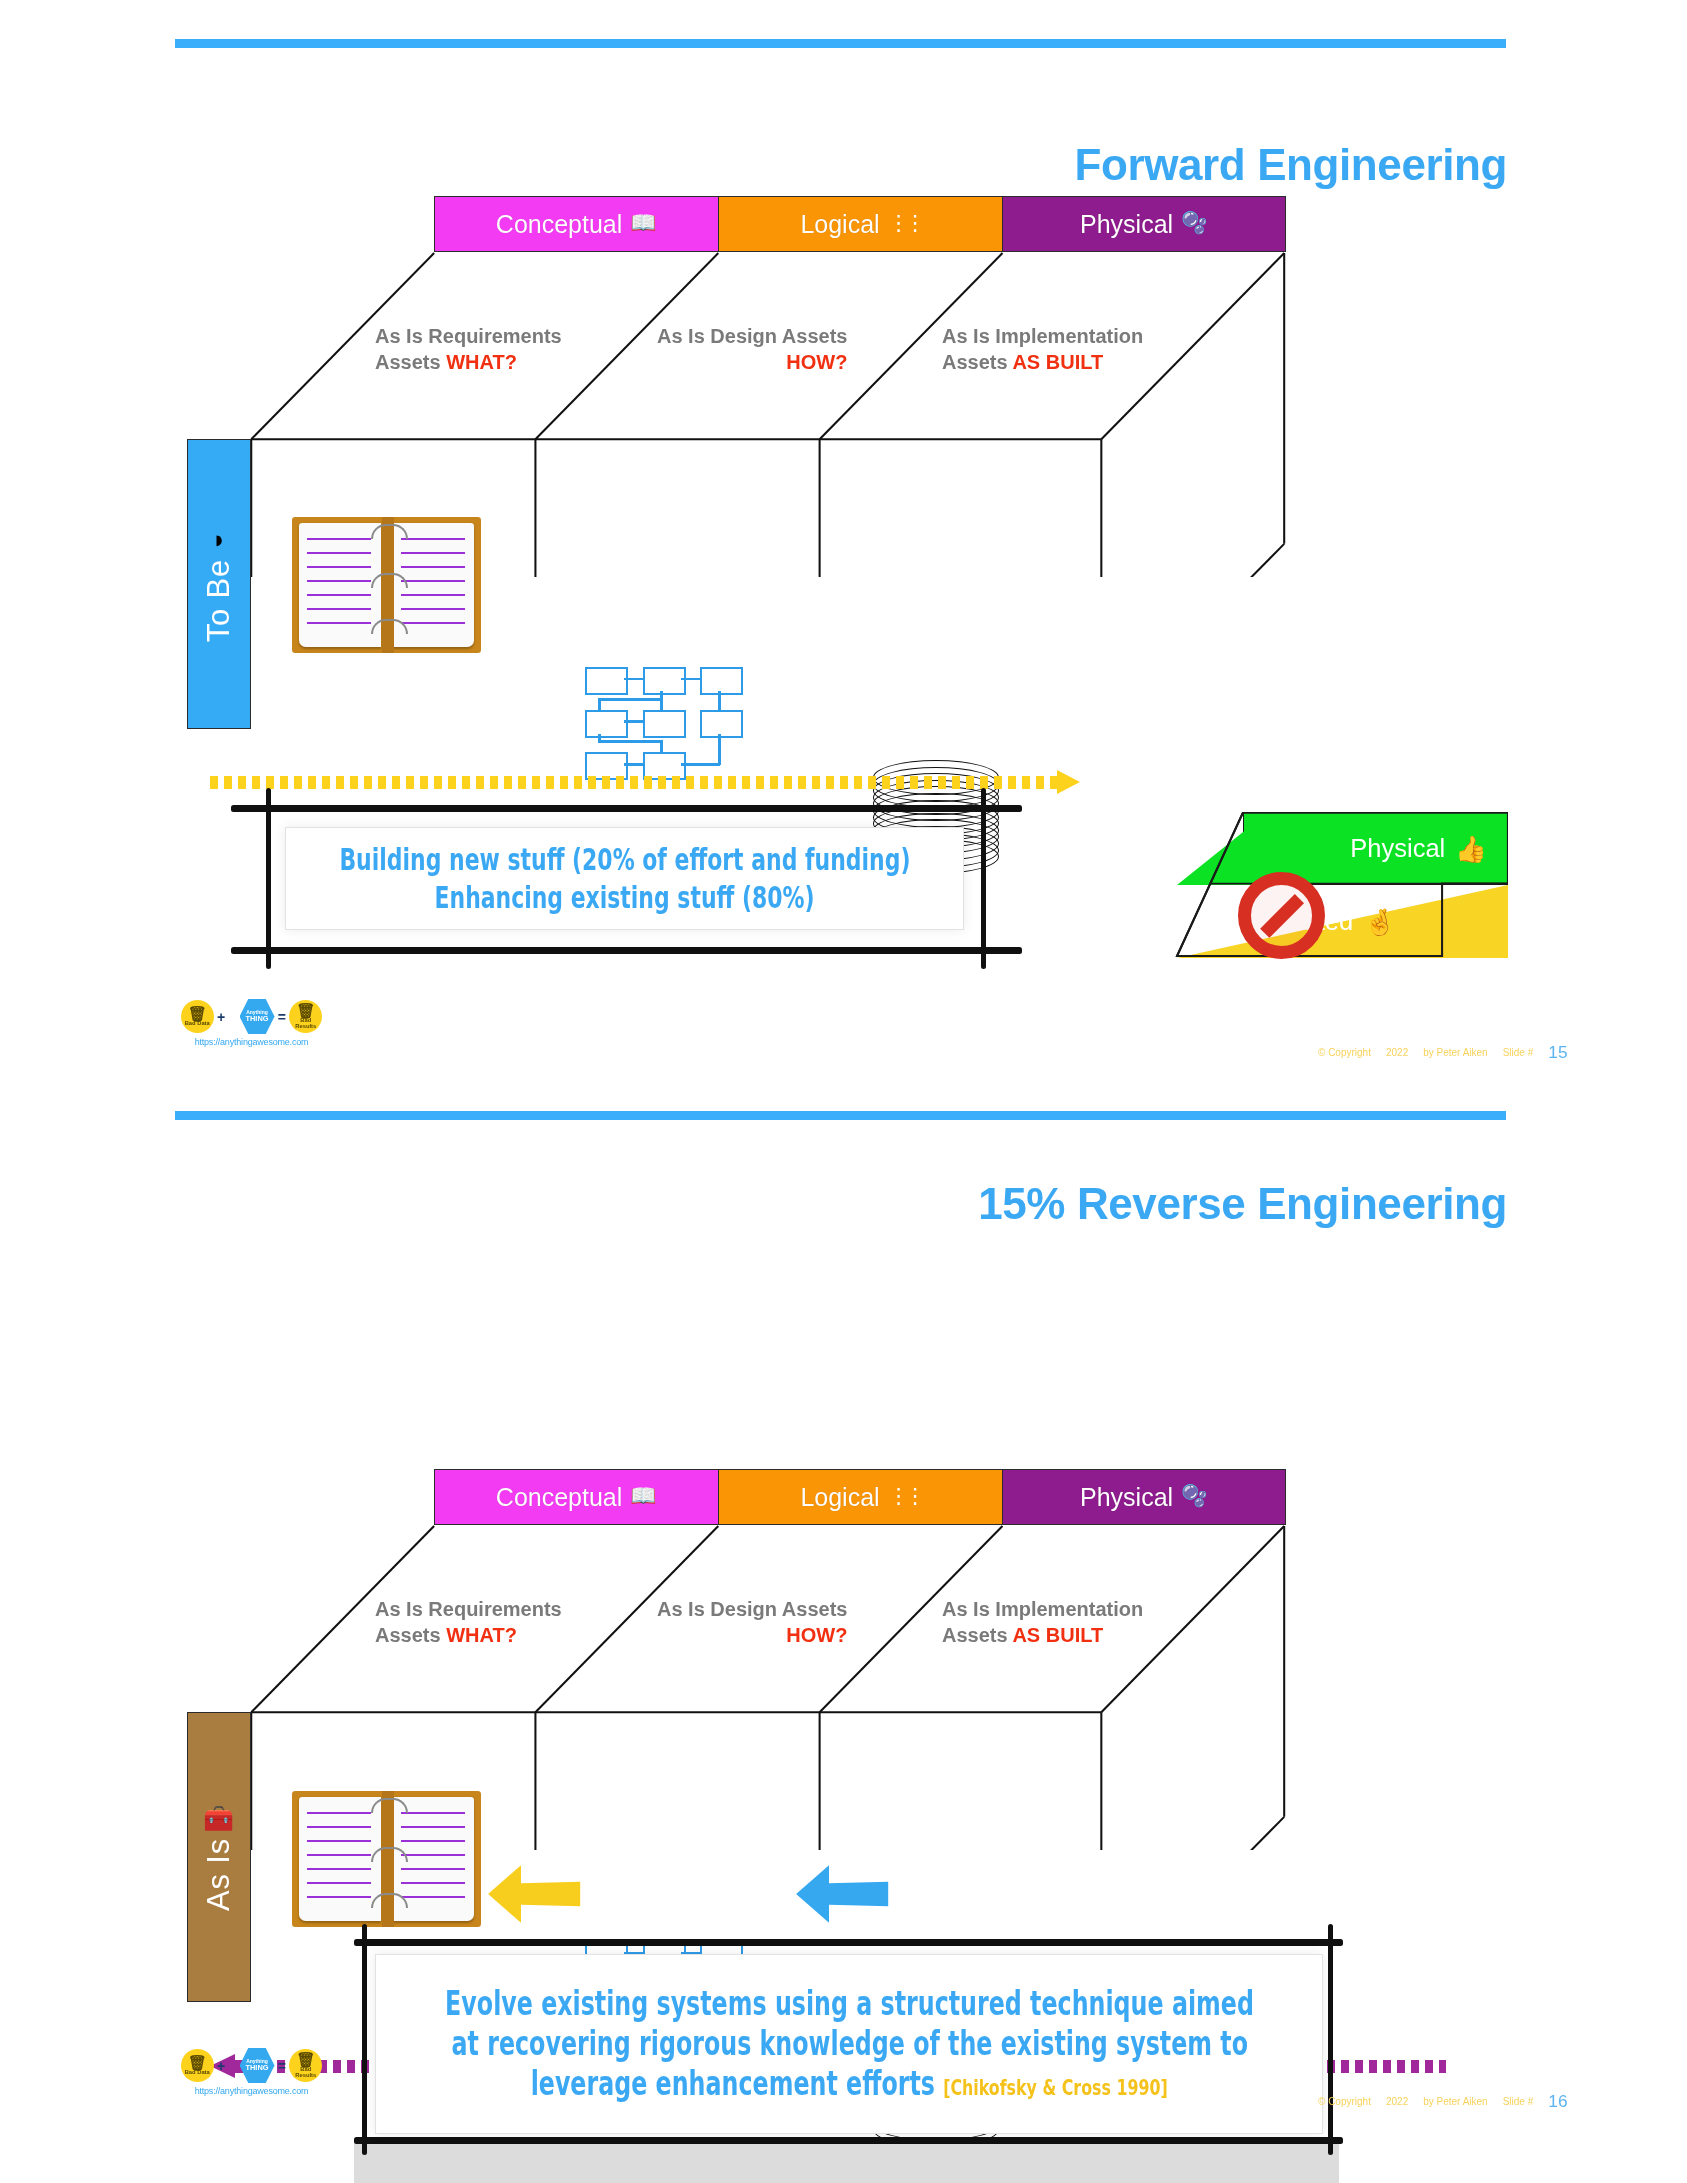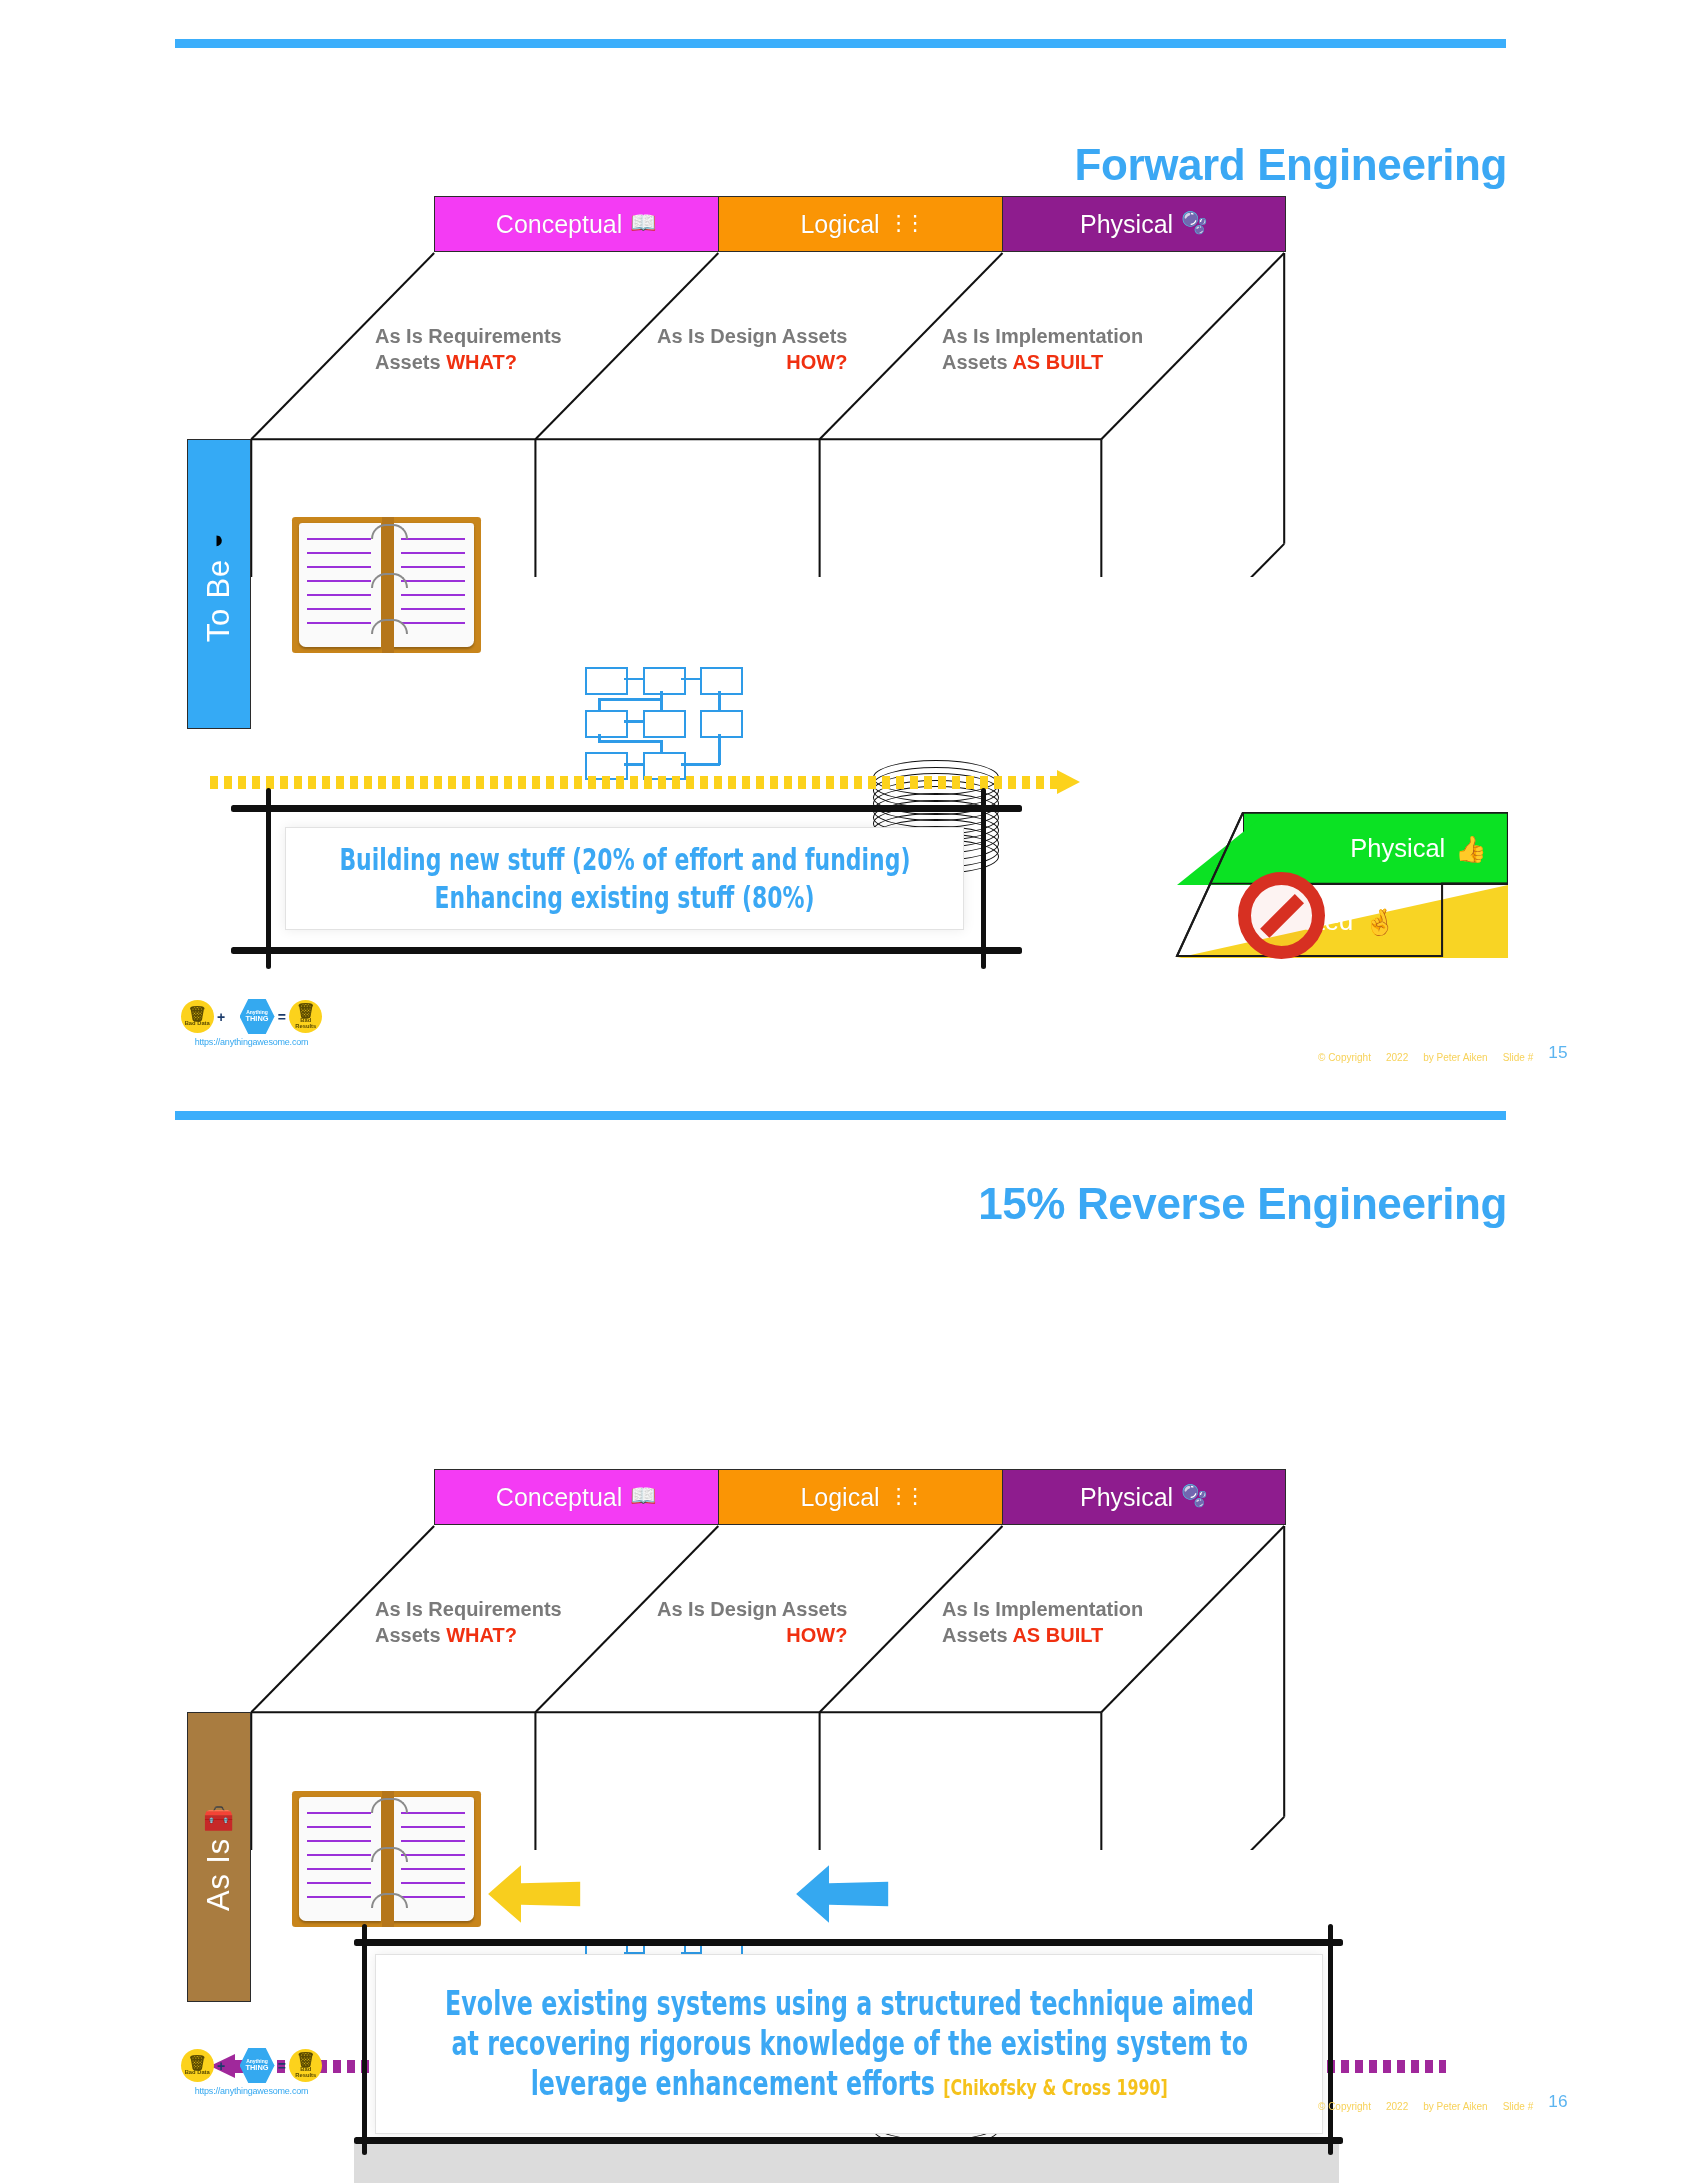--- a/index.html
+++ b/index.html
@@ -100,21 +100,21 @@
         clip-path:polygon(25% 0,75% 0,100% 50%,75% 100%,25% 100%,0 50%);
         display:flex;flex-direction:column;align-items:center;justify-content:center;
         color:#fff;font-size:7.4px;font-weight:bold;line-height:1;margin-left:11px;}
   .circ{width:33px;height:33px;border-radius:50%;background:#FCD21C;
         display:flex;flex-direction:column;align-items:center;justify-content:center;
         color:#5a4a00;font-size:5.8px;font-weight:bold;line-height:1;}
   .circ .gly{font-size:15px;}
   .brand .plus{color:#1b3b6b;font-size:14px;font-weight:bold;}
   .brand .url{color:#35A8F0;font-size:9px;margin-top:2.5px;letter-spacing:-0.2px;}
 
-  .copy{position:absolute;display:flex;align-items:flex-end;gap:15px;
+  .copy{position:absolute;display:flex;align-items:center;gap:15px;
         color:#F7D25A;font-size:10px;white-space:nowrap;}
   .copy .num{color:#5BB4F0;font-size:17.3px;}
 
   .shadowblk{position:absolute;background:#DCDCDC;}
 
   .chunk-arrow{position:absolute;}
 </style>
 </head>
 <body>
 

